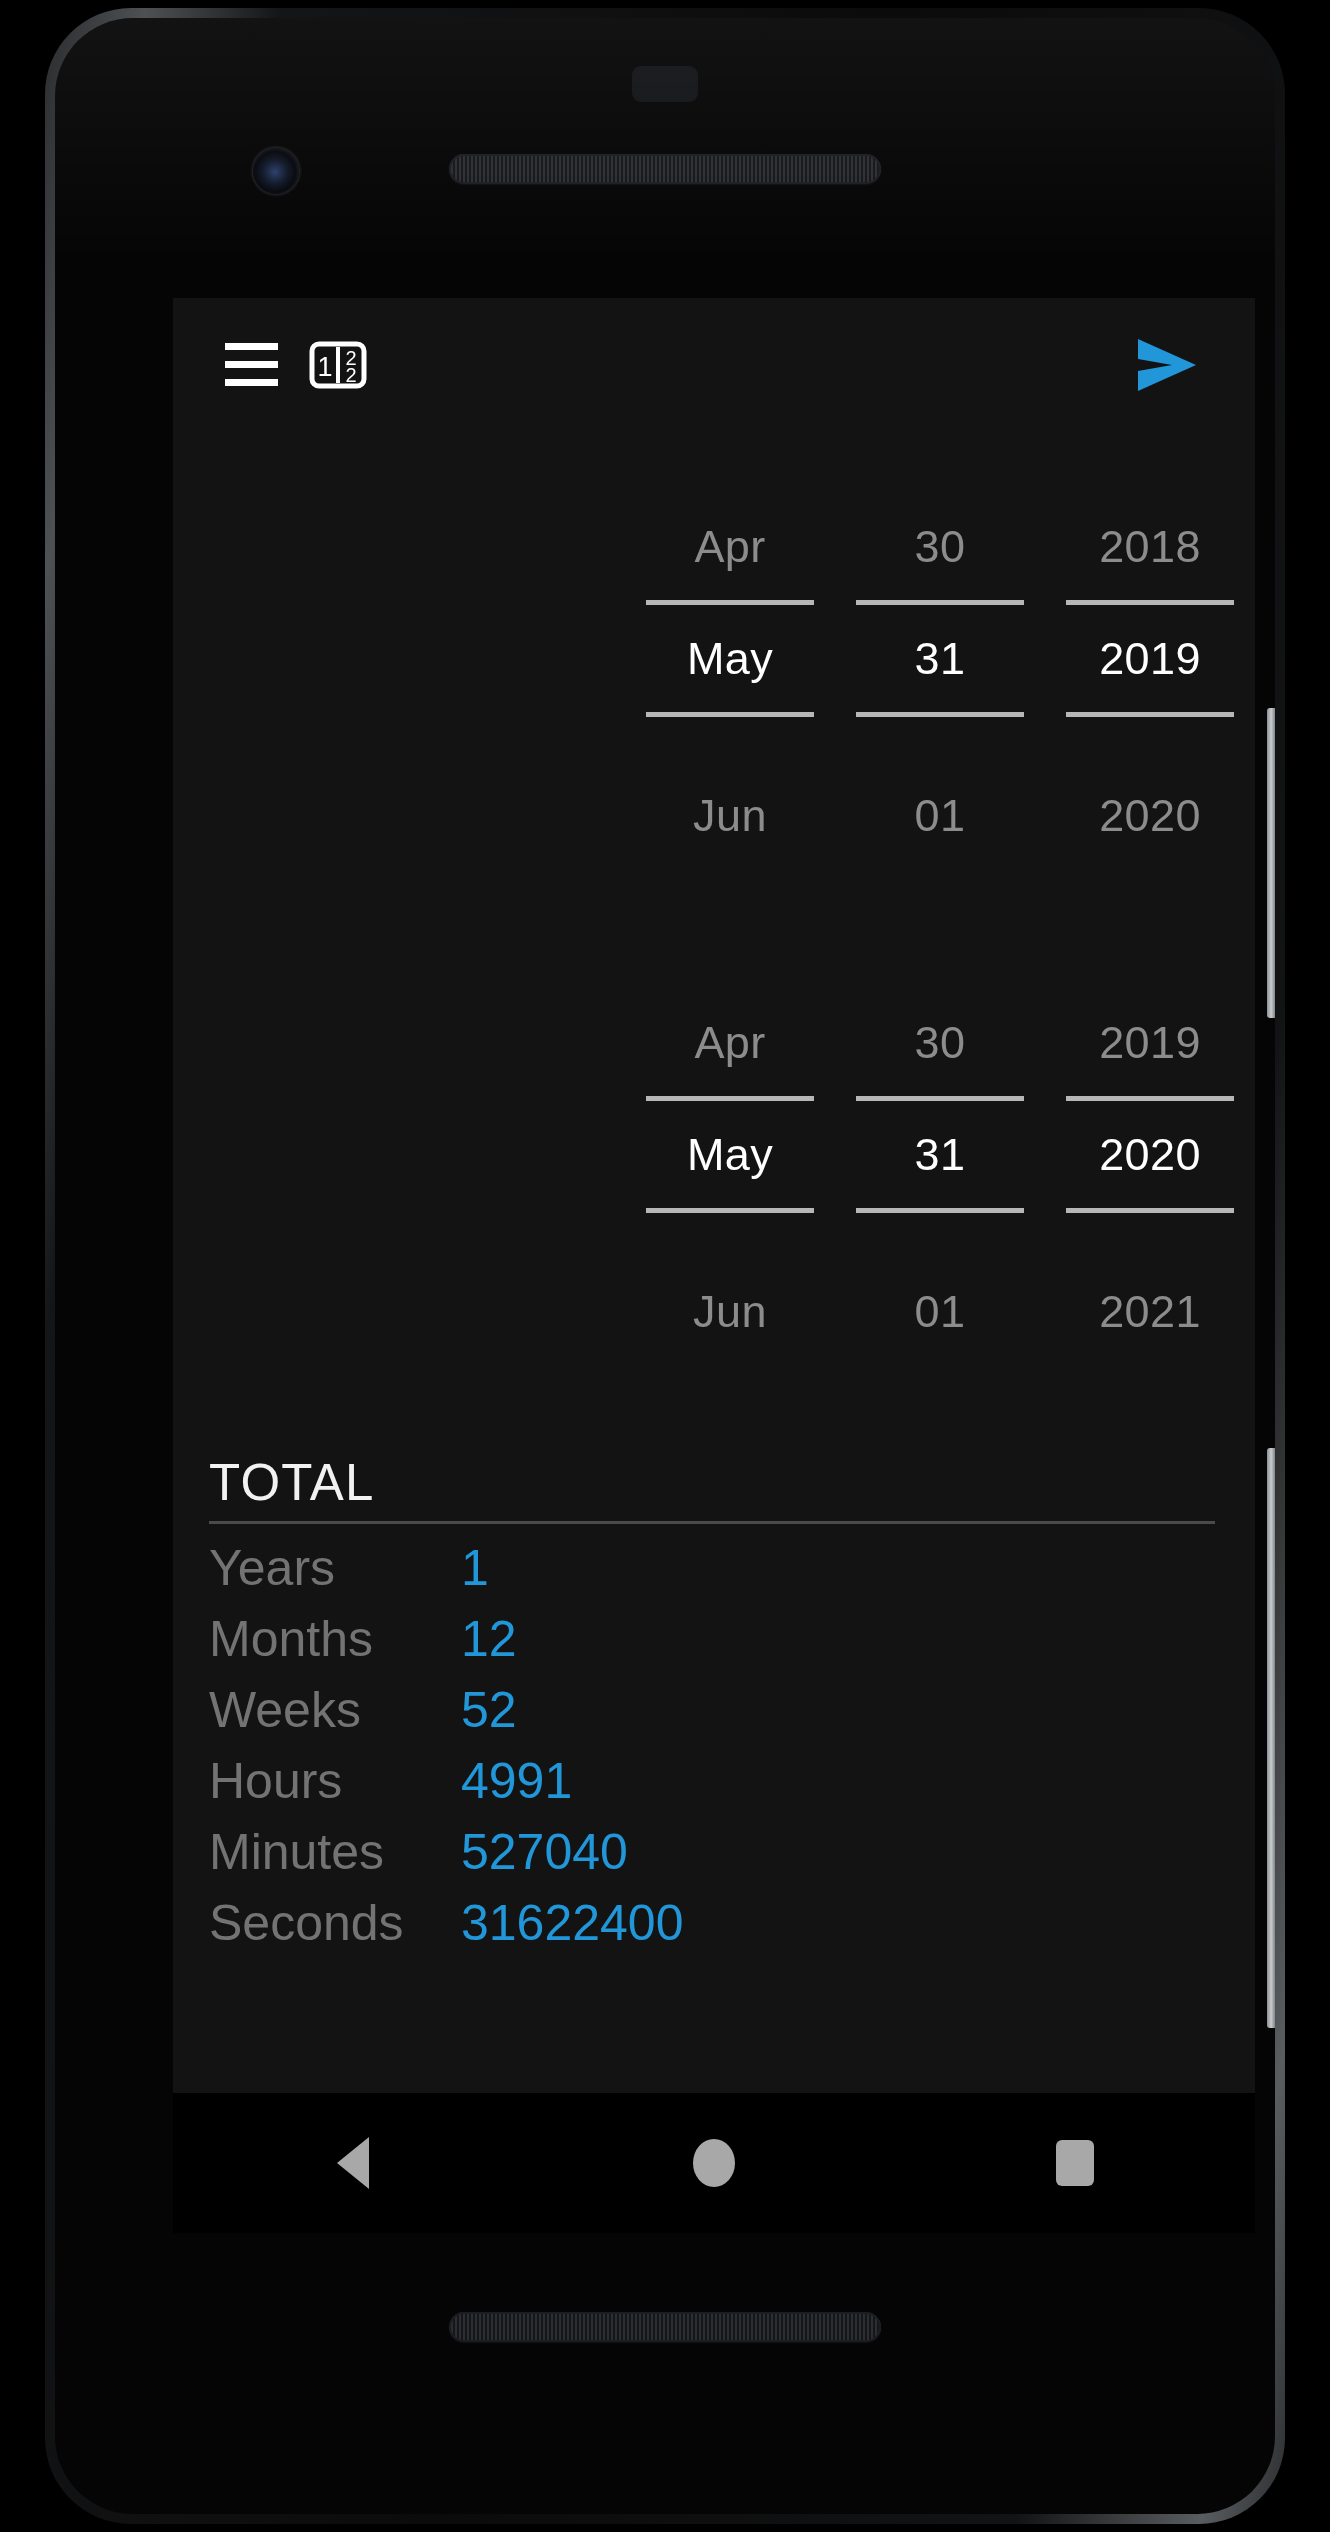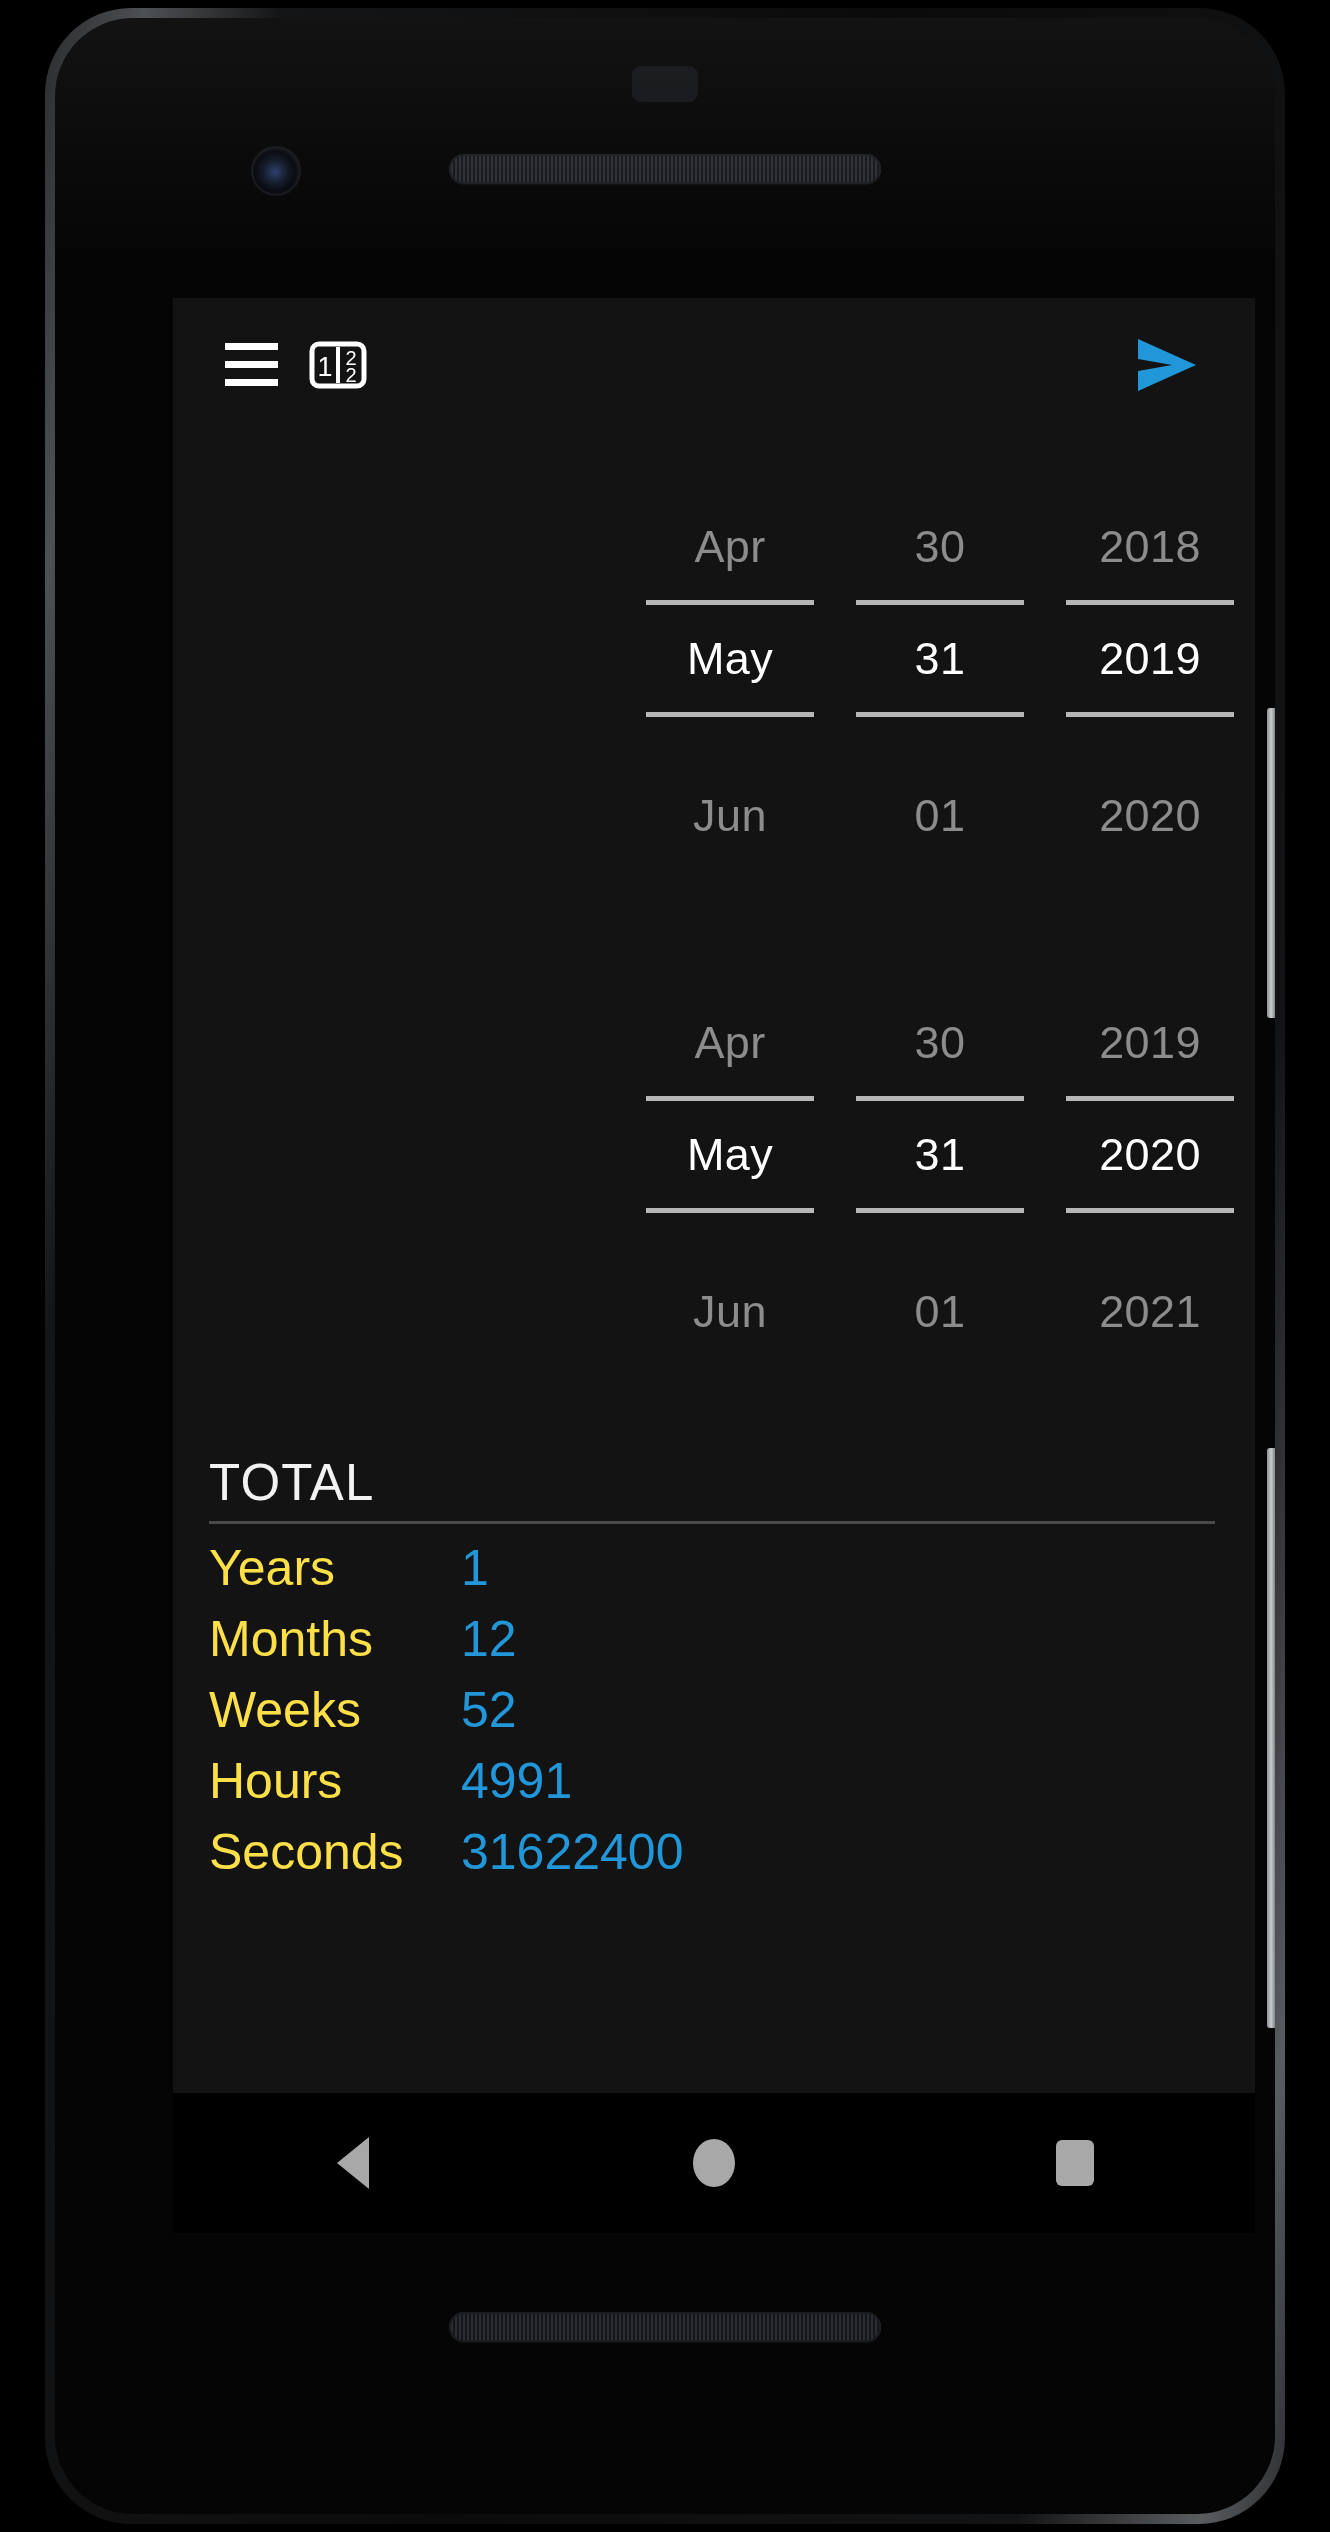--- a/index.html
+++ b/index.html
@@ -181,21 +181,21 @@
     background: #4a4a4a;
   }
   #totals-list { padding-top: 8px; }
   .total-row {
     display: flex;
     align-items: center;
     height: 71px;
   }
   .total-label {
     width: 252px;
-    color: #fde047;
+    color: #737373;
     font-size: 50px;
     font-weight: 400;
   }
   .total-value {
     color: #2196d8;
     font-size: 50px;
     font-weight: 400;
   }
 
   
@@ -338,20 +338,24 @@
           </div>
           <div class="total-row">
             <div class="total-label">Weeks</div>
             <div class="total-value">52</div>
           </div>
           <div class="total-row">
             <div class="total-label">Hours</div>
             <div class="total-value">4991</div>
           </div>
           <div class="total-row">
+            <div class="total-label">Minutes</div>
+            <div class="total-value">527040</div>
+          </div>
+          <div class="total-row">
             <div class="total-label">Seconds</div>
             <div class="total-value">31622400</div>
           </div>
         </div>
       </div>
 
     </div>
 
     <div id="nav-bar">
       <div class="nav-key">

